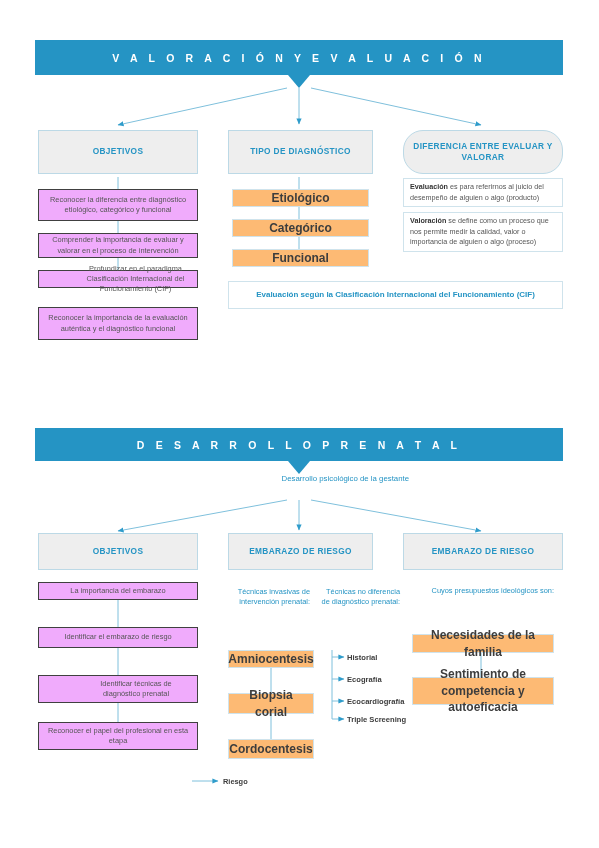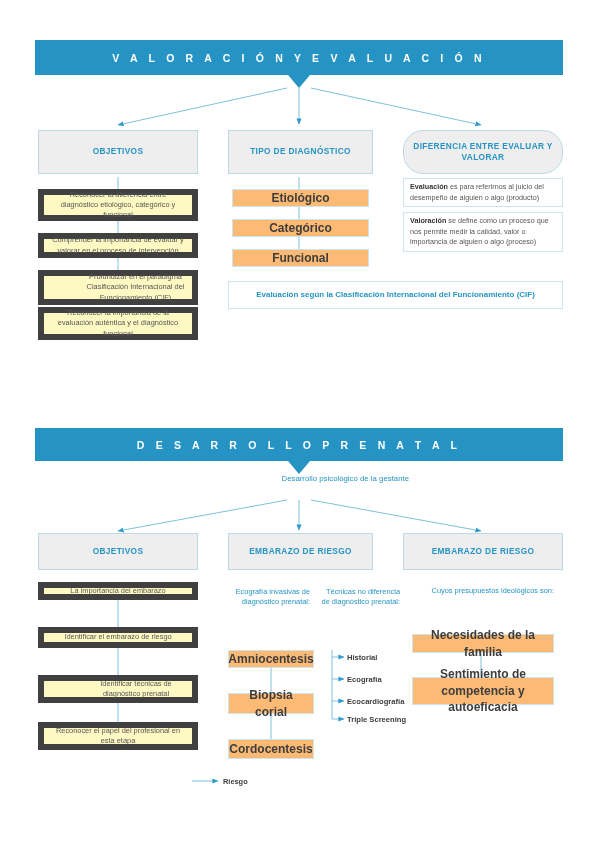--- a/index.html
+++ b/index.html
@@ -60,22 +60,22 @@
   .box-head {
     background: #eeeeee;
     border: 1px solid #bcd9e6;
     color: #2594c4;
     font-size: 8.3px;
     font-weight: bold;
     letter-spacing: 0.35px;
     padding: 3px 6px;
   }
   .box-plain {
-    background: #fef9c3;
-    border: 6px solid #404040;
+    background: #f0abfc;
+    border: 1px solid #404040;
     color: #555555;
     font-size: 7.4px;
     padding: 3px 7px;
   }
   .box-bold {
     background: #ffffff;
     border: 1px solid #cfe3ec;
     color: #555555;
     font-size: 7.2px;
     padding: 4px 6px;
@@ -193,21 +193,21 @@
 
   <div class="box box-head" style="left:38px; top:130px; width:160px; height:44px;">
     <span>OBJETIVOS</span>
   </div>
   <div class="box box-plain" style="left:38px; top:189px; width:160px; height:32px;">
     <span>Reconocer la diferencia entre diagnóstico etiológico, categórico y funcional</span>
   </div>
   <div class="box box-plain" style="left:38px; top:233px; width:160px; height:25px;">
     <span>Comprender la importancia de evaluar y valorar en el proceso de intervención</span>
   </div>
-  <div class="box box-plain" style="left:38px; top:270px; width:160px; height:35px;padding-left:42px;">
+  <div class="box box-plain" style="left:38px; top:270px; width:160px; height:18px;padding-left:42px;">
     <span>Profundizar en el paradigma Clasificación Internacional del Funcionamiento (CIF)</span>
   </div>
   <div class="box box-plain" style="left:38px; top:307px; width:160px; height:33px;">
     <span>Reconocer la importancia de la evaluación auténtica y el diagnóstico funcional</span>
   </div>
 
   <div class="box box-head" style="left:228px; top:130px; width:145px; height:44px;">
     <span>TIPO DE DIAGNÓSTICO</span>
   </div>
   <div class="box box-dark" style="left:232px; top:189px; width:137px; height:18px;">
@@ -257,21 +257,21 @@
   </div>
   <div class="box box-plain" style="left:38px; top:722px; width:160px; height:28px;">
     <span>Reconocer el papel del profesional en esta etapa</span>
   </div>
 
   <div class="box box-head" style="left:228px; top:533px; width:145px; height:37px;">
     <span>EMBARAZO DE RIESGO</span>
   </div>
 
   <div class="free-text col-caption" style="left:232px; top:587px; width:78px;">
-    <span>Ecografía invasivas de diagnóstico prenatal:</span>
+    <span>Técnicas invasivas de intervención prenatal:</span>
   </div>
   <div class="free-text col-caption" style="left:320px; top:587px; width:80px;">
     <span>Técnicas no diferencia de diagnóstico prenatal:</span>
   </div>
 
   <div class="box box-dark" style="left:228px; top:650px; width:86px; height:18px;">
     <span>Amniocentesis</span>
   </div>
   <div class="box box-dark" style="left:228px; top:693px; width:86px; height:21px;">
     <span>Biopsia corial</span>

